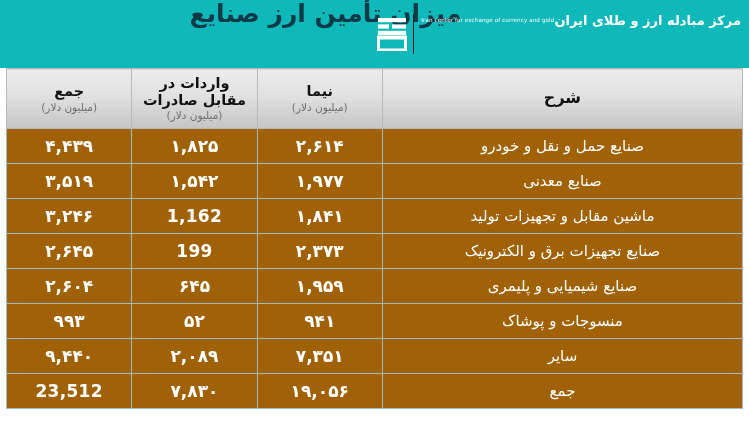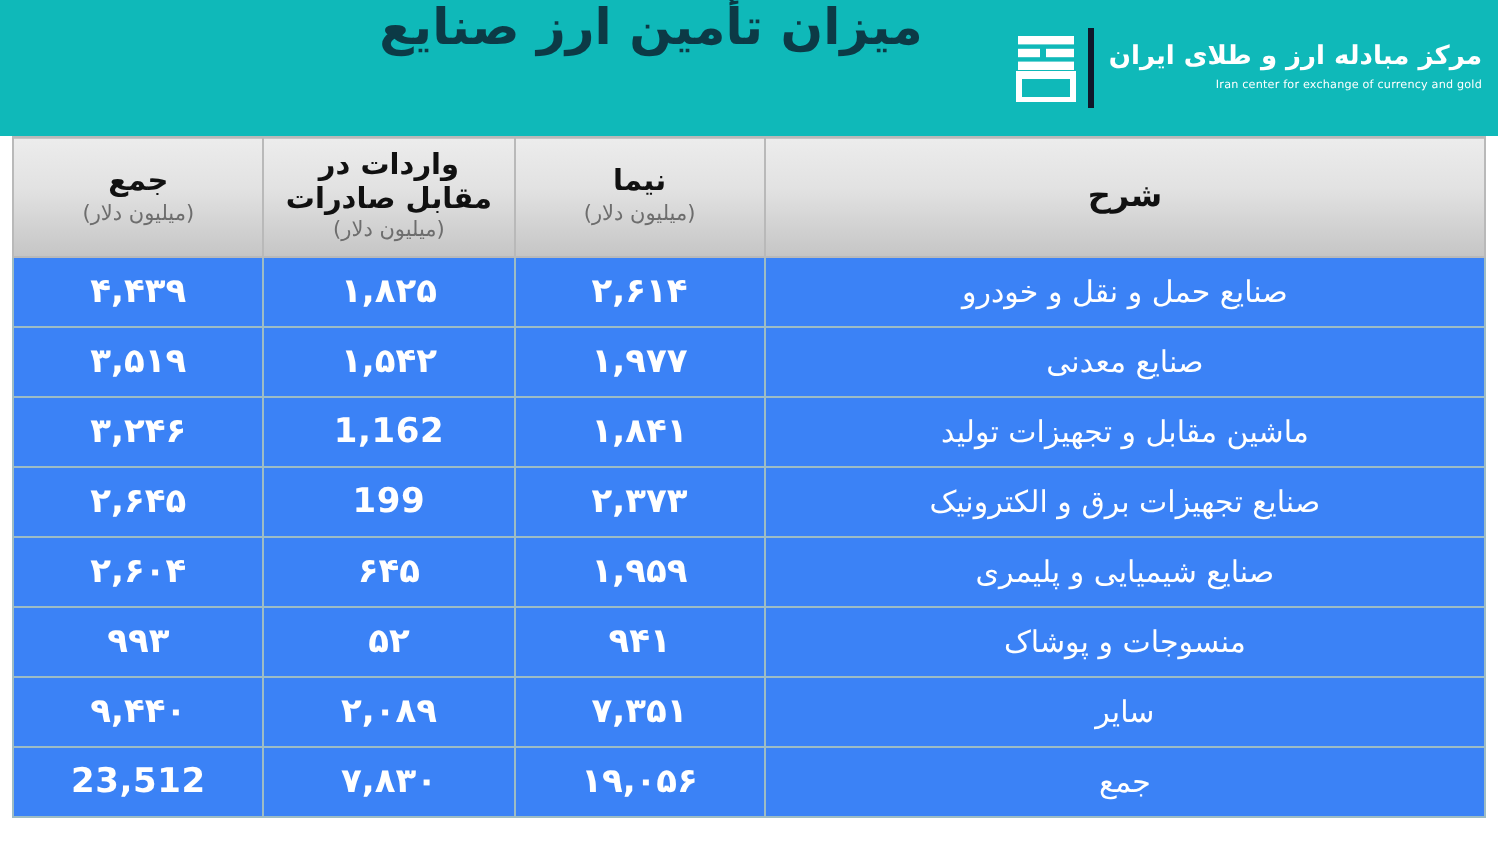--- a/index.html
+++ b/index.html
@@ -71,25 +71,25 @@
   }
 
   .logo-mark {
     width: 30px;
     height: 33px;
     display: block;
   }
 
   .logo-text {
     display: flex;
-    flex-direction: column;
+    flex-direction: row;
     align-items: flex-start;
     justify-content: center;
     height: 40px;
-    border-left: 3px solid #0f172a;
+    border-left: 1px solid #0f172a;
     padding-left: 7px;
   }
 
   .logo-fa {
     font-size: 13px;
     color: #ffffff;
     line-height: 1.15;
     white-space: nowrap;
     font-weight: 600;
   }
@@ -149,21 +149,21 @@
     display: block;
     margin-top: 1px;
   }
 
   th.th-desc .th-main {
     font-size: 16px;
   }
 
   tbody td {
     height: 35px;
-    background: #3b82f6;
+    background: #a16207;
     border: 1px solid #9dbcc4;
     color: #ffffff;
     text-align: center;
     vertical-align: middle;
     box-sizing: border-box;
     padding: 0 6px;
   }
 
   td.num {
     font-size: 17px;

